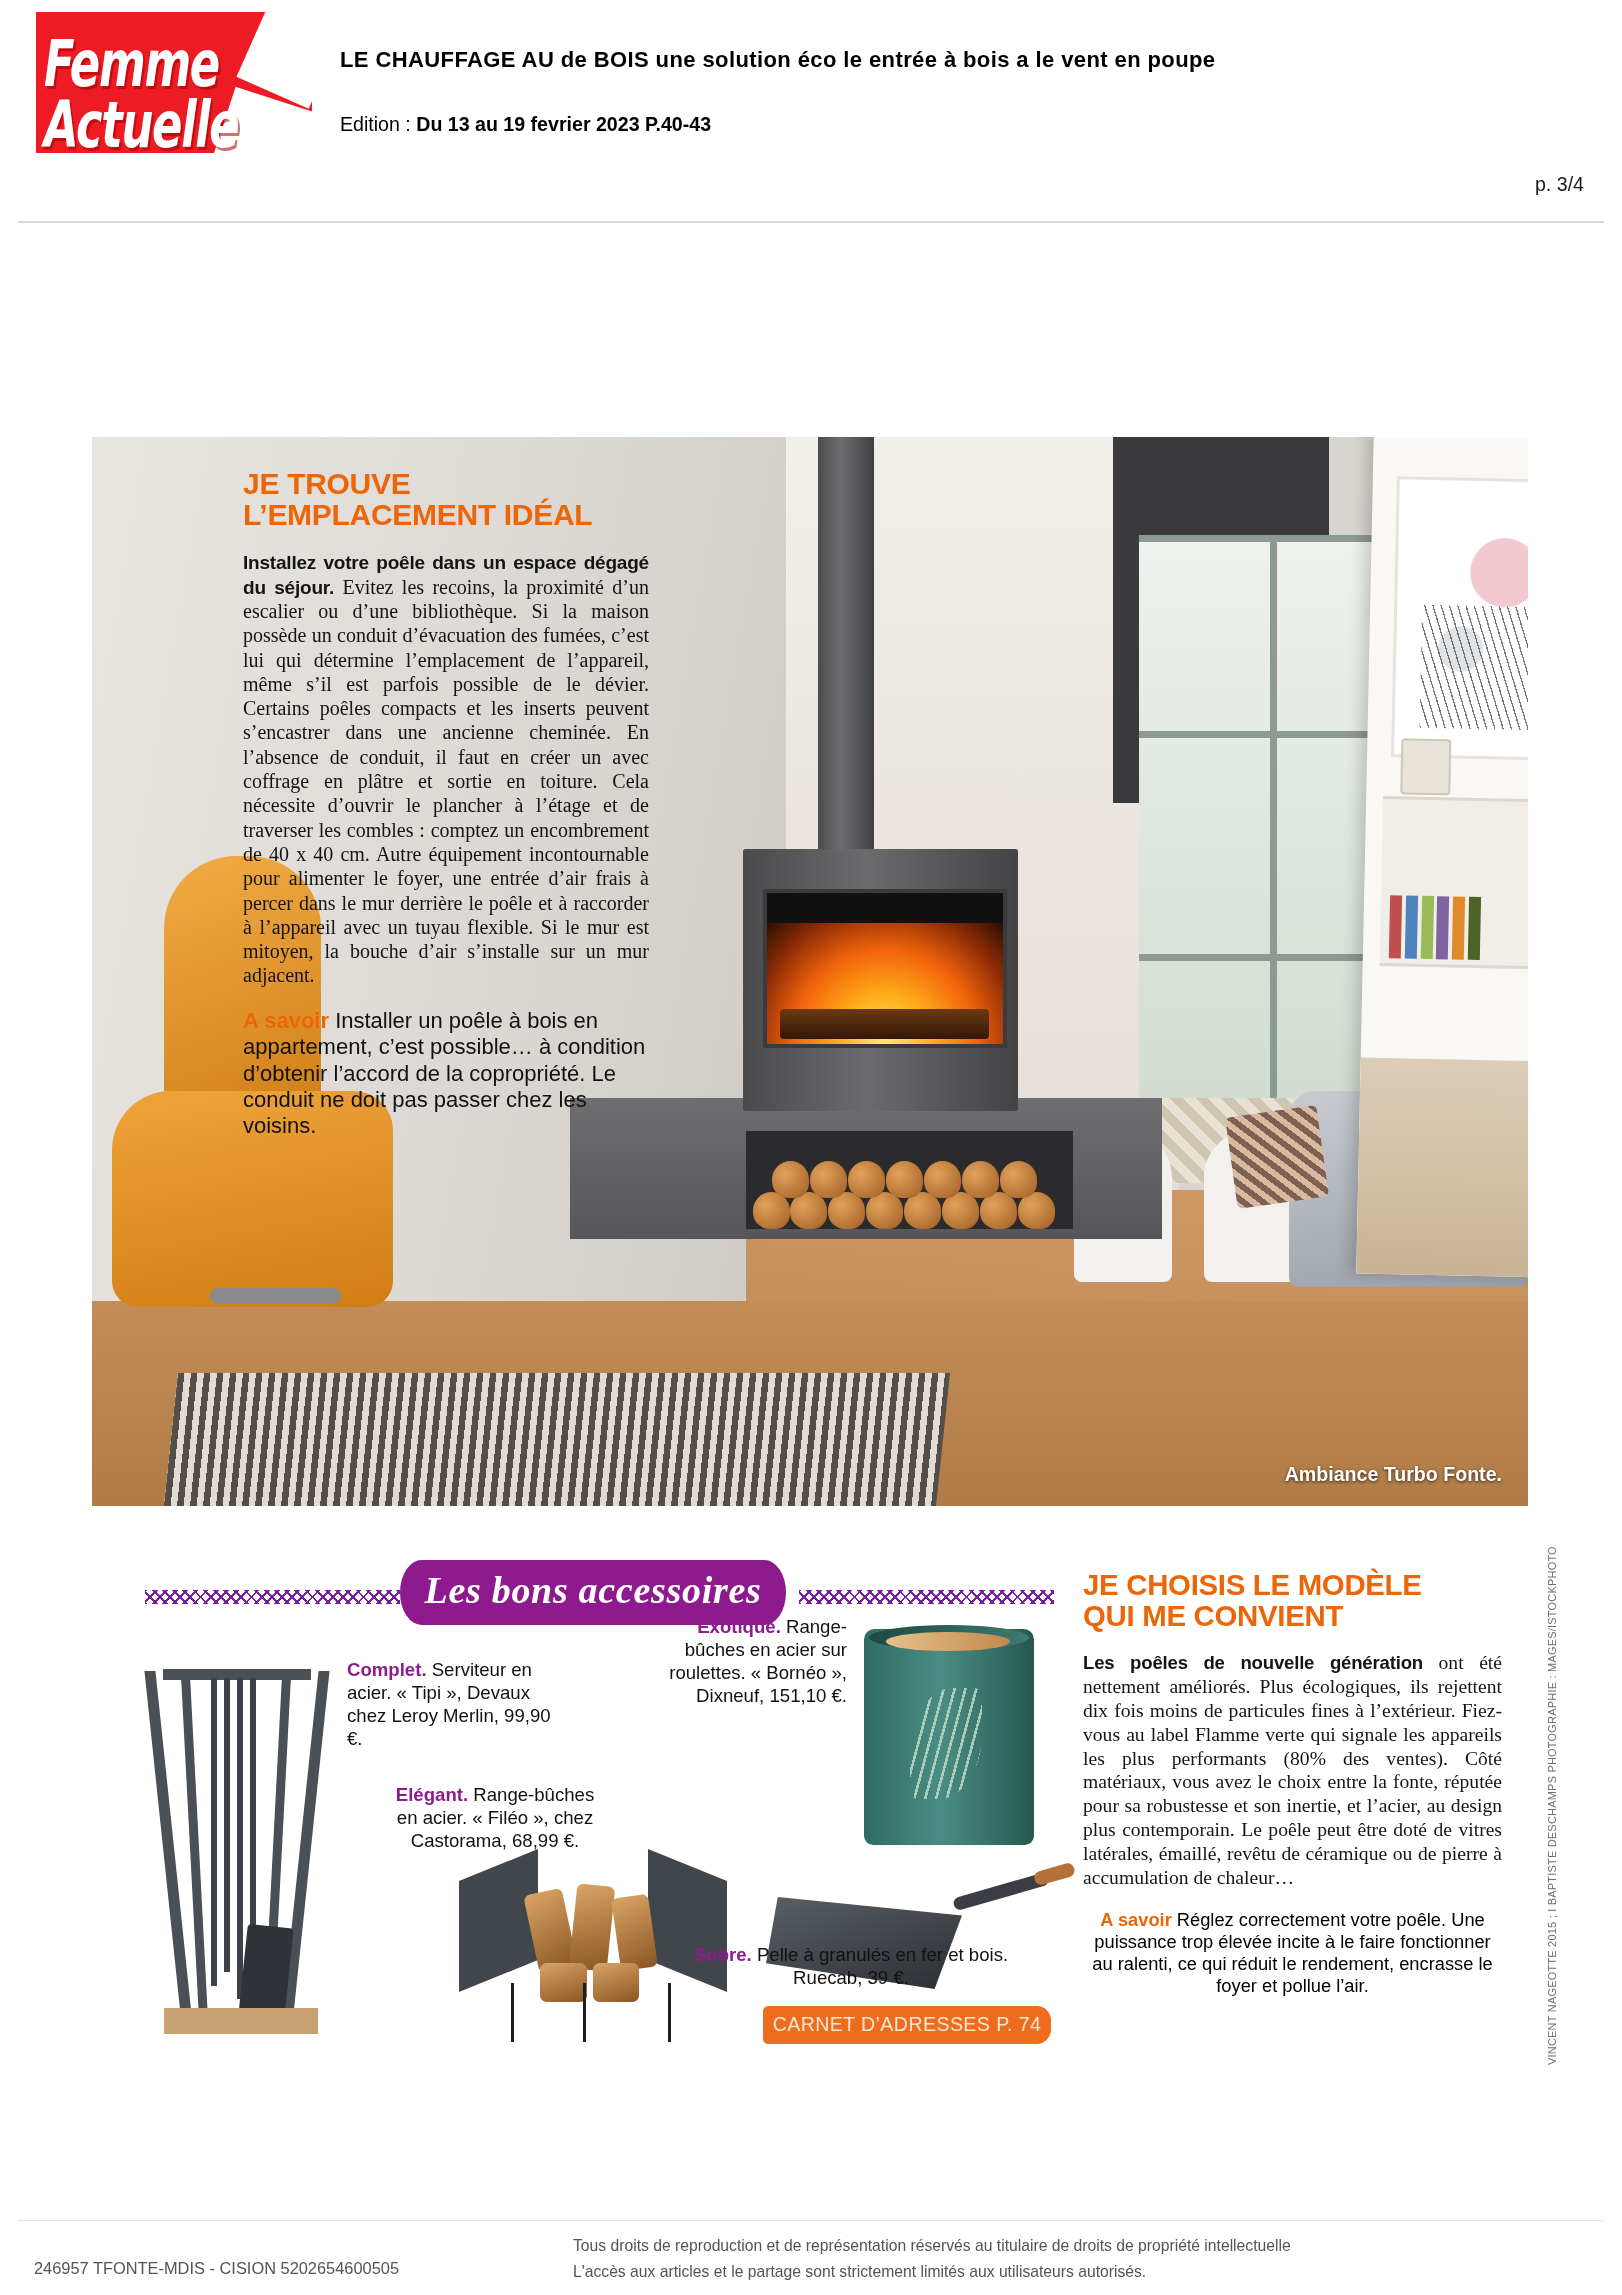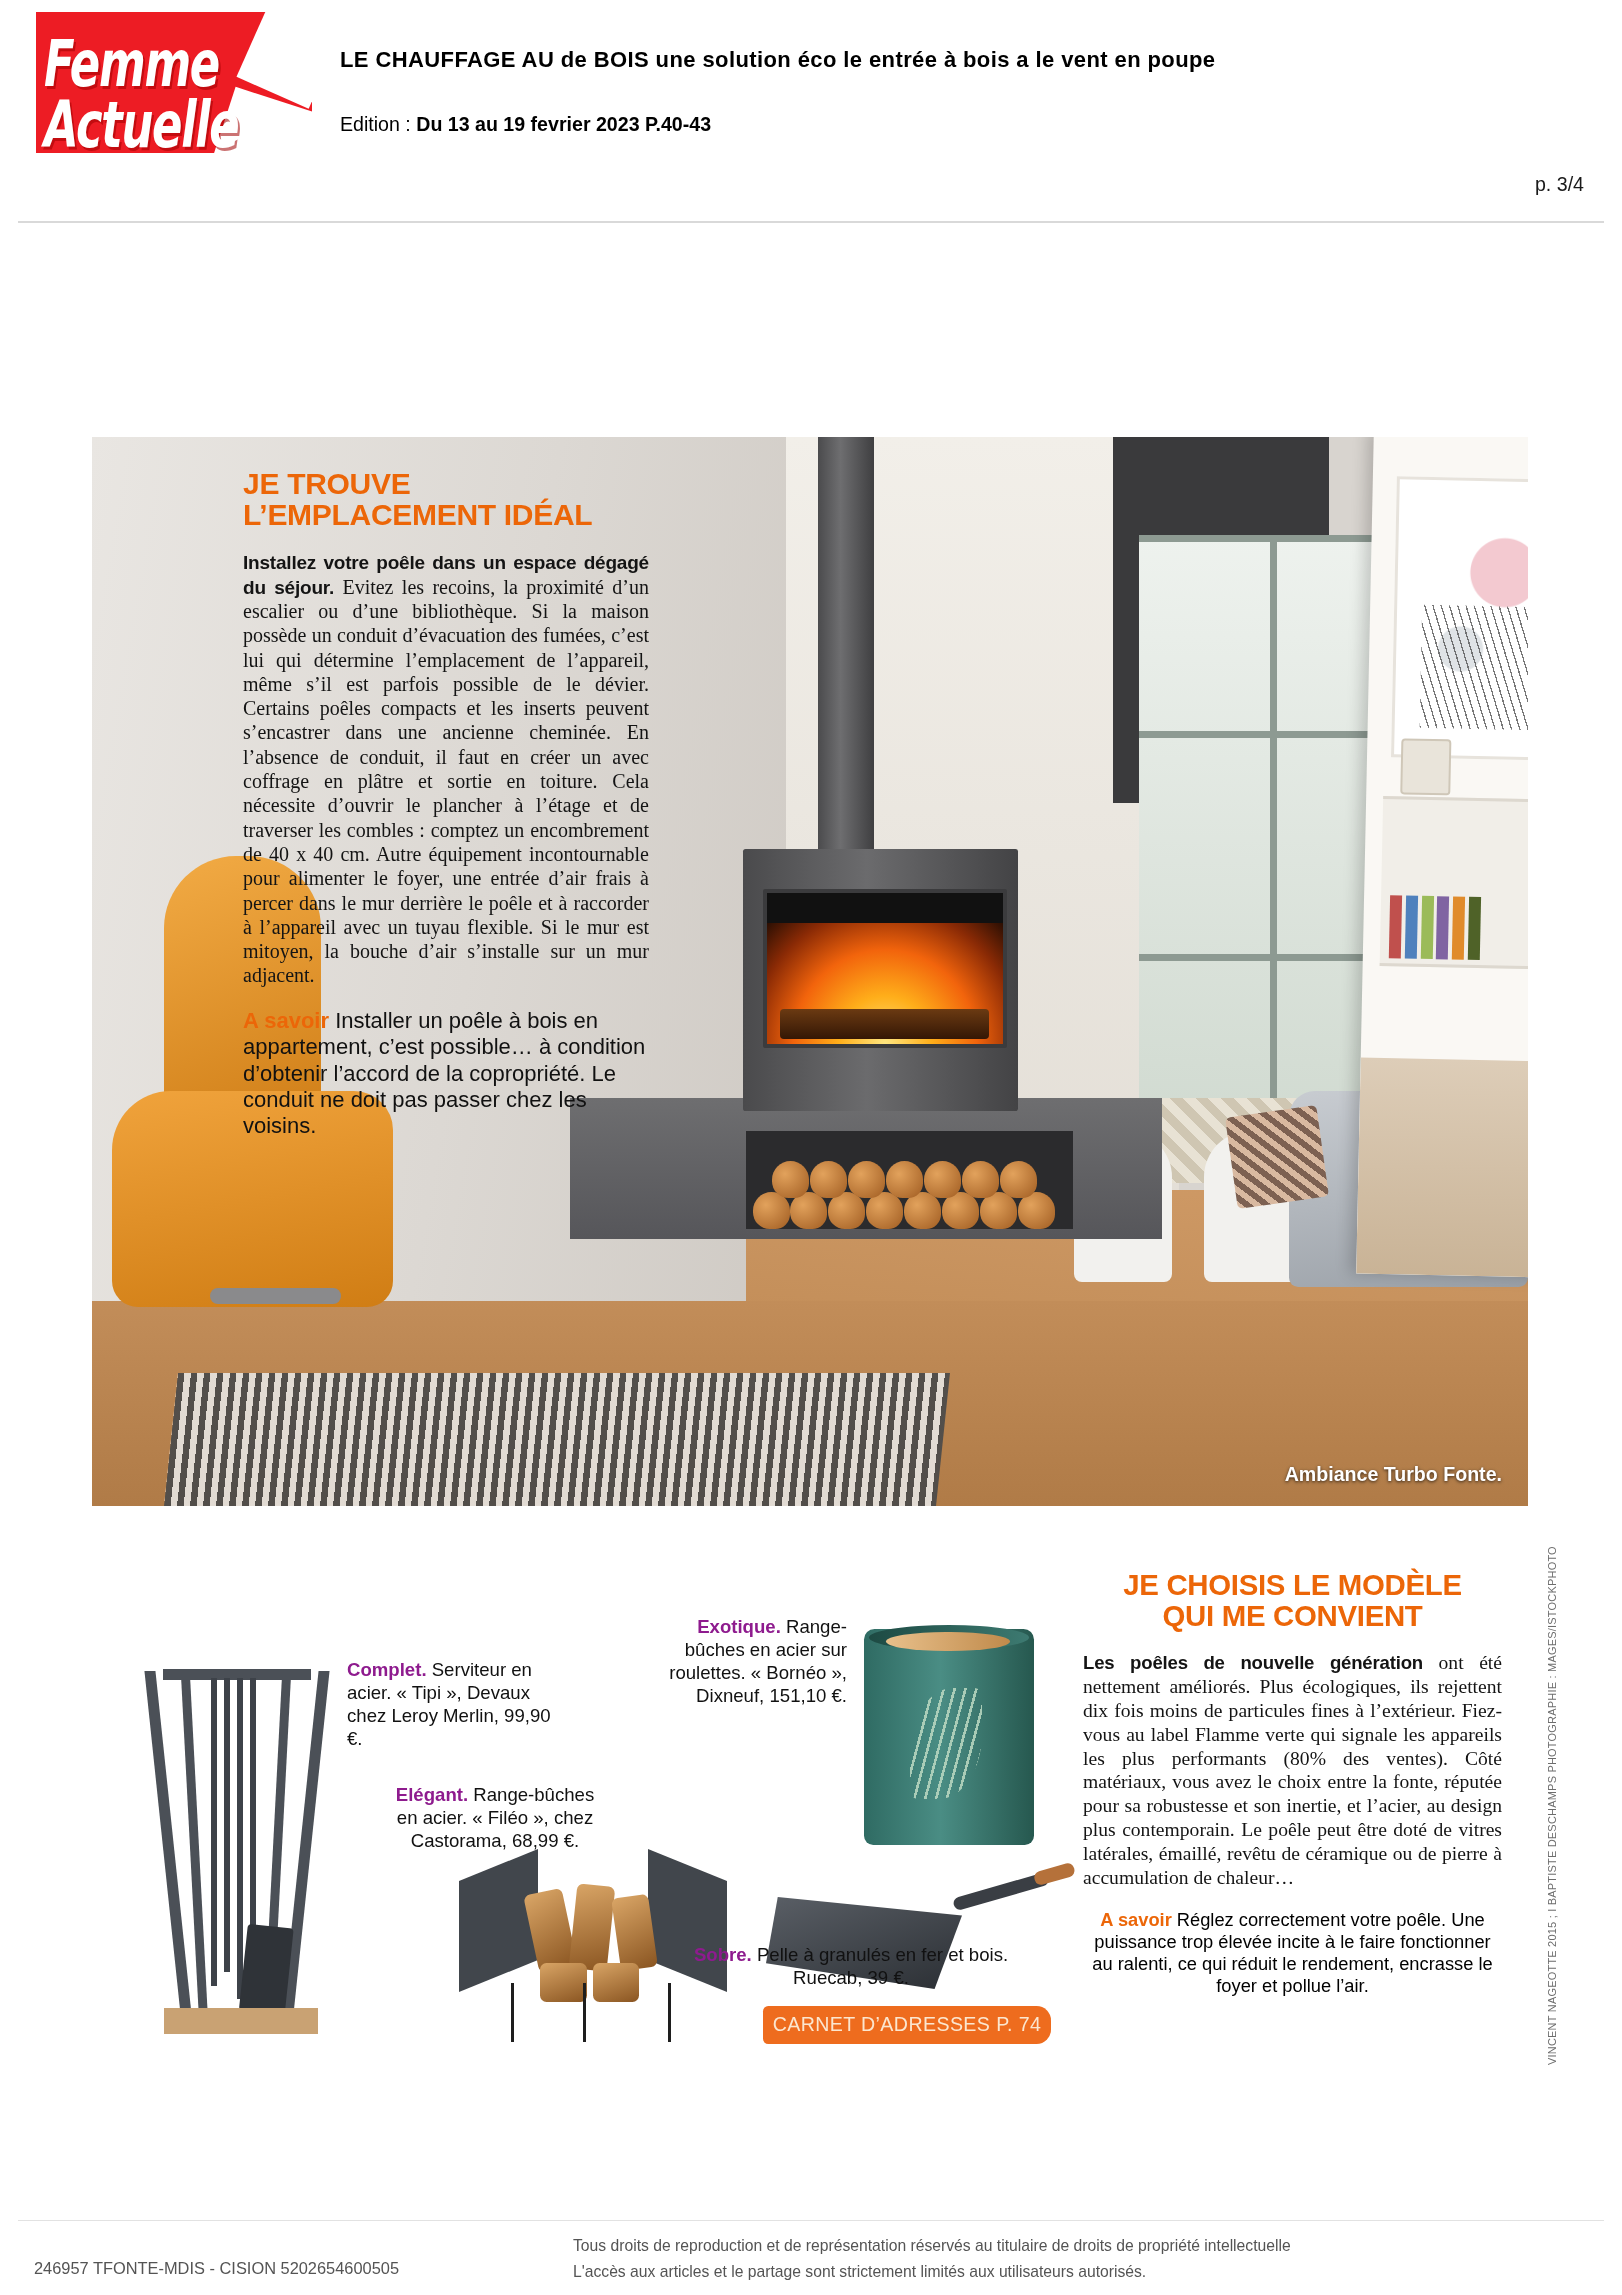--- a/index.html
+++ b/index.html
@@ -239,21 +239,21 @@
   }
   .carnet span{
     position:absolute;left:0;right:0;top:7.2px;text-align:center;color:#FBE6CF;
     font-size:19.6px;letter-spacing:0.4px;font-family:"Liberation Sans", sans-serif;
   }
 
   
   .rcol{position:absolute;left:1083px;top:1570px;width:419px;}
   .rcol-h{
     color:#EC6608;font-size:29.4px;font-weight:bold;line-height:1.05;
-    letter-spacing:-0.3px;margin:0 0 17px 0;text-align:center;
+    letter-spacing:-0.3px;margin:0 0 17px 0;
   }
   .rcol-body{
     font-family:"Liberation Serif", serif;
     font-size:19.6px;line-height:1.215;text-align:justify;color:#141414;
   }
   .rcol-body b{
     font-family:"Liberation Sans", sans-serif;font-size:18.6px;
     font-weight:bold;letter-spacing:-0.2px;
   }
   .rcol-know{
@@ -379,20 +379,27 @@
       <p class="ov-know">
         <span class="tag">A savoir</span><span> Installer un poêle à bois en appartement, c’est possible… à condition d’obtenir l’accord de la copropriété. Le conduit ne doit pas passer chez les voisins.</span>
       </p>
     </div>
 
     <div class="ph-caption">Ambiance Turbo Fonte.</div>
   </div>
 
   <div class="acc">
 
+    <div class="acc-banner">
+      <div class="zig zigL"></div>
+      <div class="zig zigR"></div>
+      <div class="acc-pill">
+        <span>Les bons accessoires</span>
+      </div>
+    </div>
 
     <div class="p-serv">
       <div class="post" style="left:11.8px;top:26px;width:10.5px;height:353px;transform:skewX(6deg)"></div>
       <div class="post" style="left:149px;top:26px;width:10.5px;height:353px;transform:skewX(-6deg)"></div>
       <div class="post" style="left:39px;top:26px;width:9.2px;height:353px;transform:skewX(3deg)"></div>
       <div class="post" style="left:122px;top:26px;width:9.2px;height:353px;transform:skewX(-3deg)"></div>
       <div class="post" style="left:11.8px;top:23.6px;width:148px;height:11.8px"></div>
       <div class="tool" style="left:60px;height:308px"></div>
       <div class="tool" style="left:73px;height:294px"></div>
       <div class="tool" style="left:86px;height:321px"></div>

